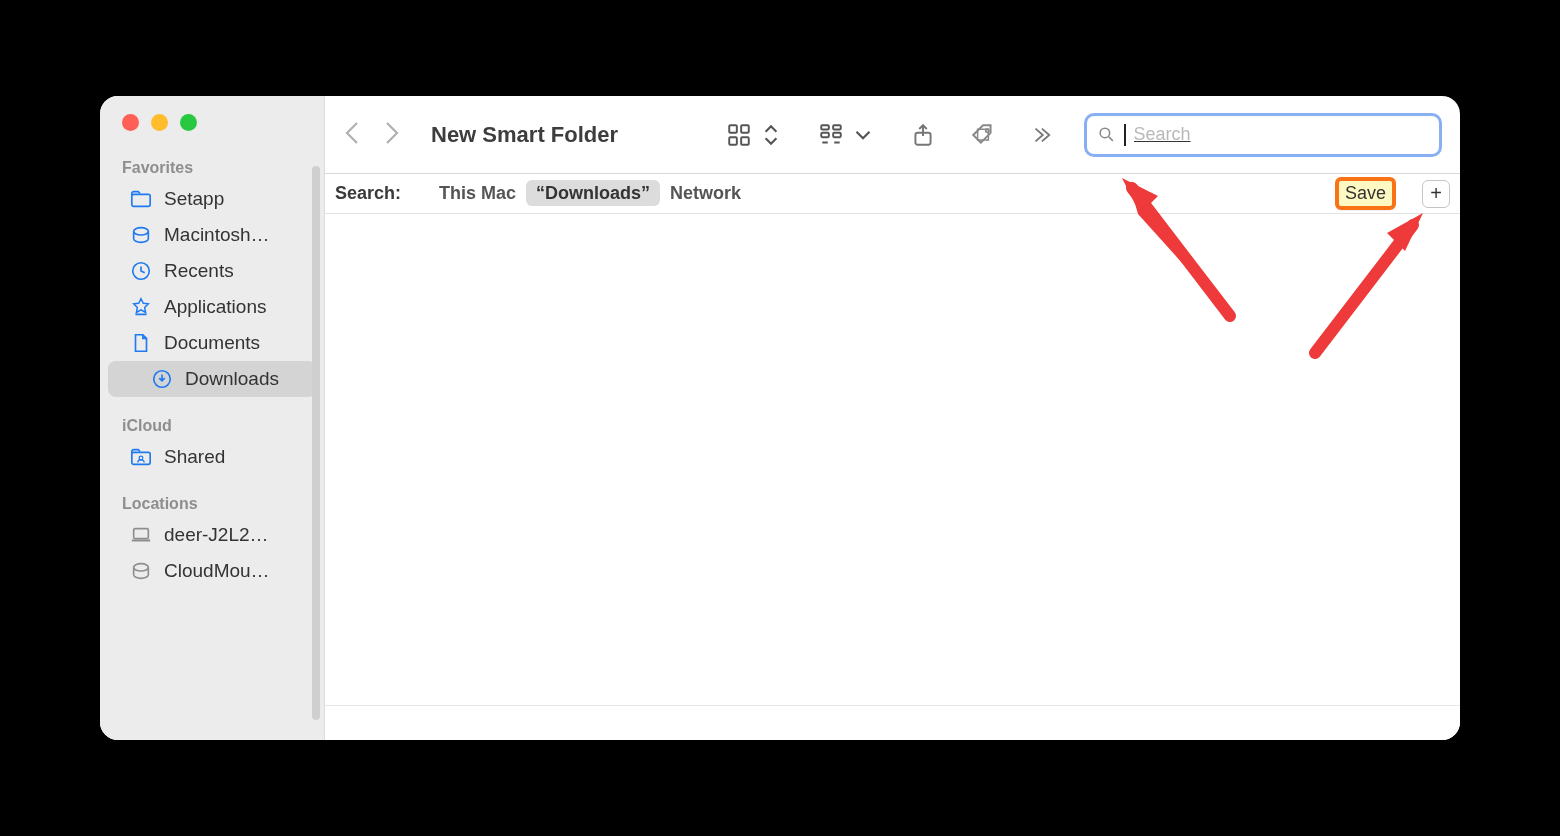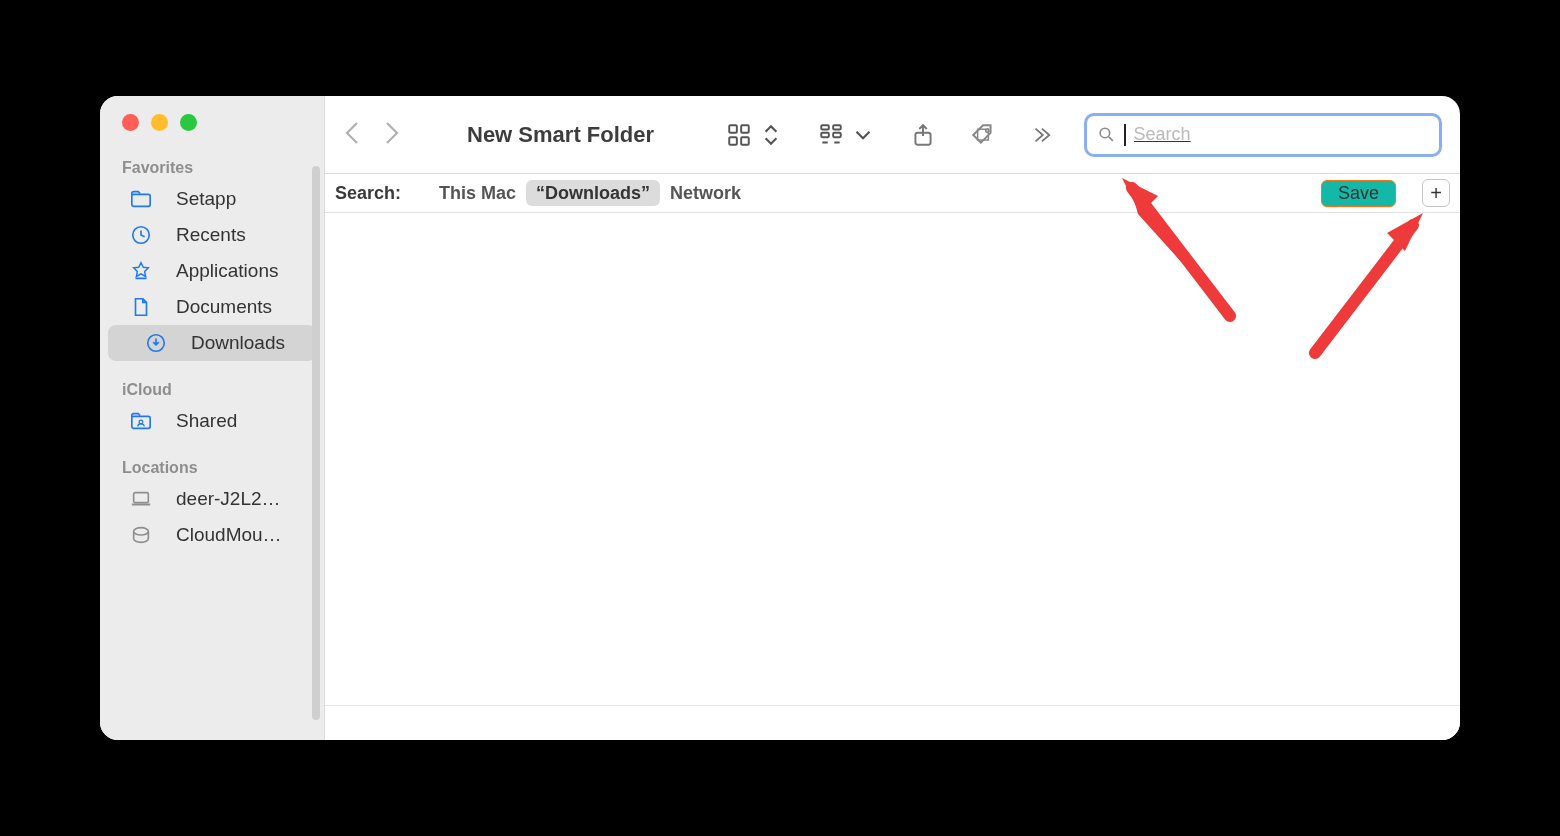--- a/index.html
+++ b/index.html
@@ -38,38 +38,38 @@
   .tl { width: 17px; height: 17px; border-radius: 50%; }
   .tl.red { background:#ff5f57; }
   .tl.yellow { background:#ffbd2e; }
   .tl.green { background:#28c940; }
   .sb-scroll { position:absolute; right:4px; top:70px; bottom:20px; width:8px; background:#cfcfcf; border-radius:4px; }
   .section-label {
     font-size: 16px; font-weight:600; color:#8e8e8e;
     padding: 6px 20px 4px 22px;
   }
   .sb-item {
-    display:flex; align-items:center; gap:24px;
+    display:flex; align-items:center; gap:12px;
     padding: 7px 16px 7px 22px; margin: 0 8px;
     border-radius: 8px; cursor:pointer;
     font-size: 19px; color:#333;
     white-space: nowrap; overflow:hidden; text-overflow:ellipsis;
   }
   .sb-item.active { background:#d4d4d4;justify-content:center; }
   .sb-item svg { width:22px; height:22px; flex-shrink:0; }
   .sb-item .lbl { overflow:hidden; text-overflow:ellipsis; }
 
   .main { flex:1; display:flex; flex-direction:column; }
   .toolbar {
     height: 77px; display:flex; align-items:center;
     padding: 0 18px 0 18px; gap: 12px;
   }
   .nav { display:flex; gap:18px; margin-right:18px; }
   .chev { stroke:#b0b0b0; stroke-width:2.2; fill:none; }
-  .title { font-size:22px; font-weight:700; color:#3d3d3d; margin-right:auto;margin-left:36px; }
+  .title { font-size:22px; font-weight:700; color:#3d3d3d; margin-right:auto; }
   .tb-icons { display:flex; align-items:center; gap:34px; margin-right:20px; }
   .tb-ic { color:#666; display:flex; align-items:center; gap:6px; }
   .tb-ic svg { width:26px; height:26px; stroke:#6e6e6e; stroke-width:1.6; fill:none; }
   .more-ic svg { width:22px; height:22px; }
   .search-wrap {
     width: 358px; height: 44px;
     border: 3.5px solid #88aef3;
     border-radius: 10px;
     display:flex; align-items:center; padding:0 10px; gap:8px;
     background:#fff;
@@ -87,22 +87,22 @@
     min-height: 40px; display:flex; align-items:center;
     padding: 3px 10px 3px 10px; gap: 26px;
     background:#fff;
     font-size:18px;
   }
   .scope-label { font-weight:700; color:#3a3a3a; margin-right:2px; }
   .scope-item { color:#555; font-weight:600; padding:3px 10px; border-radius:6px; cursor:pointer;}
   .scope-item.active { background:#dcdcdc; color:#333; }
   .scope-spacer { flex:1; }
   .save-btn {
-    border:1px solid #f97316; border-radius:6px; background:#14b8a6;
-    padding:2px 16px; font-size:18px; font-weight:500; color:#333; cursor:pointer;
+    border:4px solid #f97316; border-radius:6px; background:#fef9c3;
+    padding:2px 6px; font-size:18px; font-weight:500; color:#333; cursor:pointer;
     box-shadow: 0 1px 0 rgba(0,0,0,.05);
   }
   .plus-btn {
     border:1px solid #c4c4c4; border-radius:6px; background:#fff;
     width:28px; height:28px; display:flex; align-items:center; justify-content:center;
     cursor:pointer; font-size:20px; color:#333; font-weight:500;
   }
   .content { flex:1; background:#fff; border-bottom:1px solid #e7e7e7; }
   .statusbar { height:34px; background:#fff; }
 
@@ -202,20 +202,26 @@
       <div class="tl yellow"></div>
       <div class="tl green"></div>
     </div>
     <div id="sidebar-sections">
         <div class="section-label">Favorites</div>
         <div class="sb-item">
           <svg viewBox="0 0 24 24">
             <use href="#i-folder"></use>
           </svg>
           <span class="lbl">Setapp</span>
+        </div>
+        <div class="sb-item">
+          <svg viewBox="0 0 24 24">
+            <use href="#i-disk"></use>
+          </svg>
+          <span class="lbl">Macintosh…</span>
         </div>
         <div class="sb-item">
           <svg viewBox="0 0 24 24">
             <use href="#i-clock"></use>
           </svg>
           <span class="lbl">Recents</span>
         </div>
         <div class="sb-item">
           <svg viewBox="0 0 24 24">
             <use href="#i-apps"></use>

